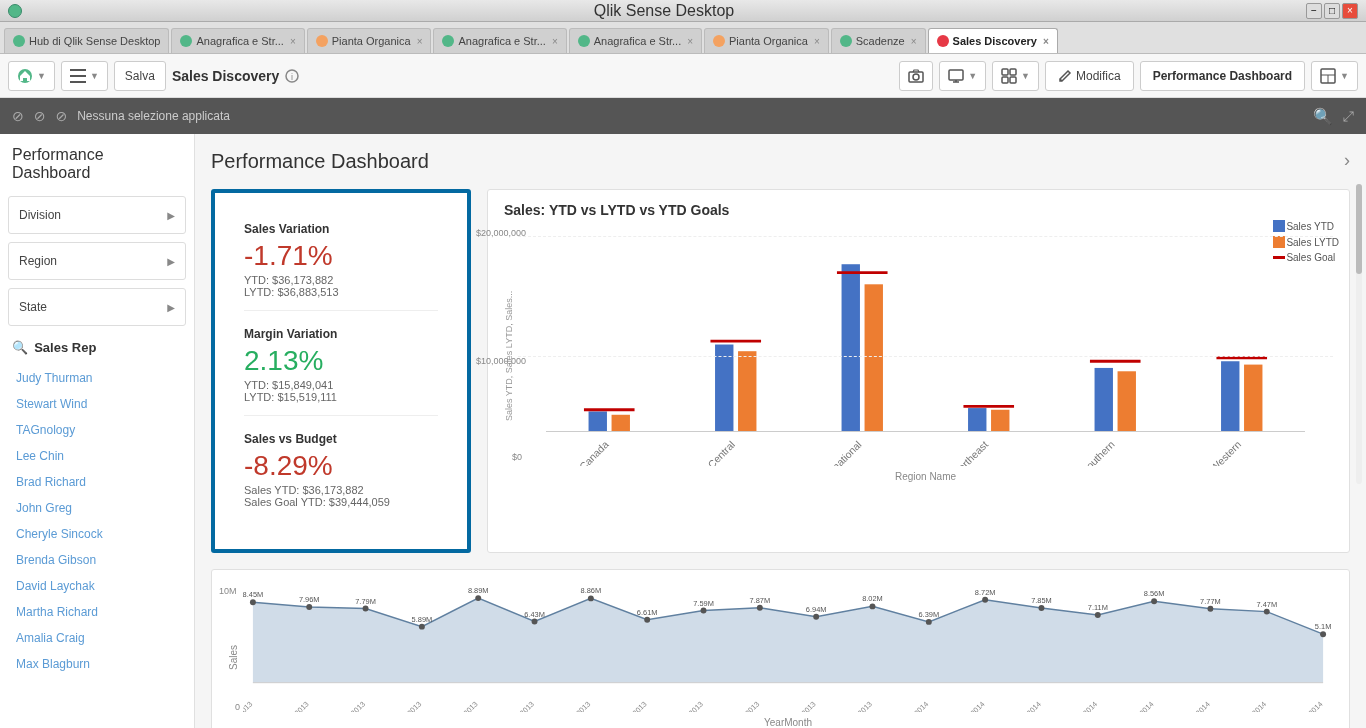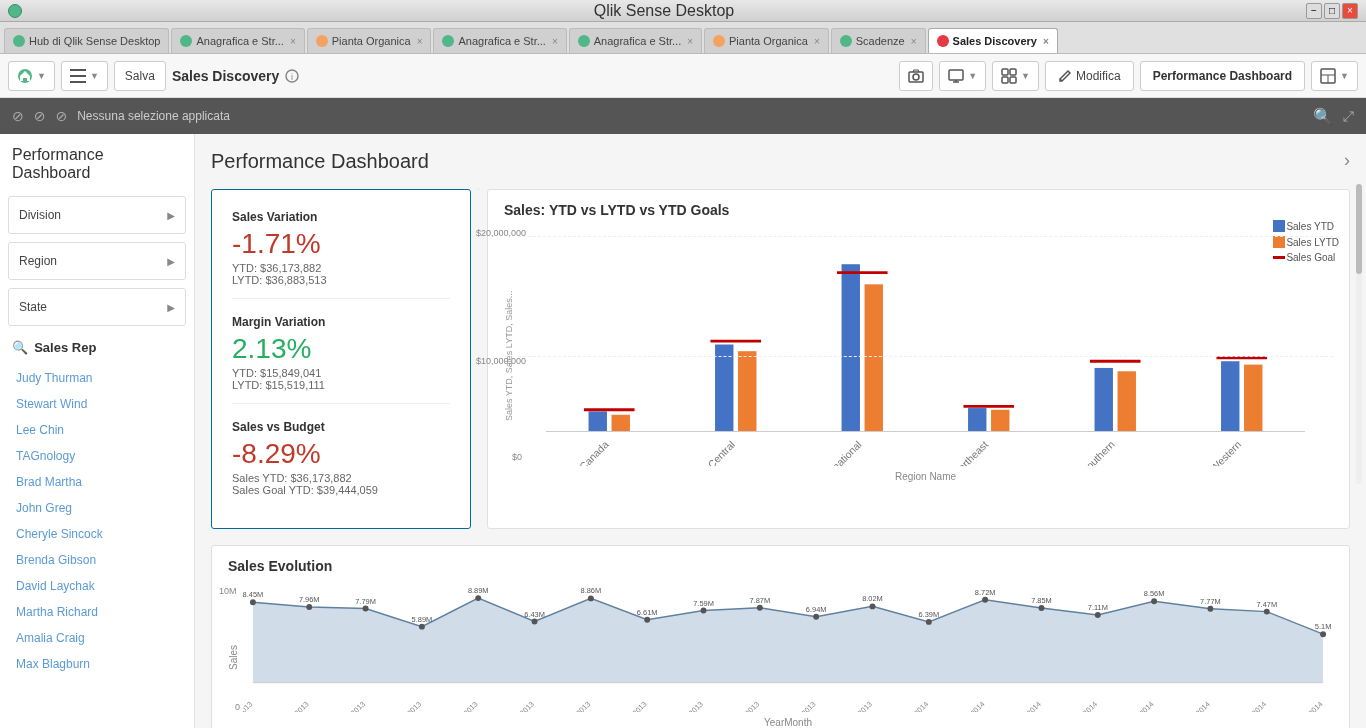--- a/index.html
+++ b/index.html
@@ -210,23 +210,23 @@
     .dashboard-grid {
       display: grid;
       grid-template-columns: 260px 1fr;
       gap: 16px;
       margin-bottom: 16px;
     }
 
     
     .kpi-panel {
       background: #fff;
-      border: 1px solid #0369a1;
+      border: 4px solid #0369a1;
       border-radius: 3px;
-      padding: 20px;
+      padding: 29px;
     }
     .kpi-block { margin-bottom: 16px; border-bottom: 1px solid #eee; padding-bottom: 12px; }
     .kpi-block:last-child { border-bottom: none; margin-bottom: 0; }
     .kpi-label { font-size: 12px; font-weight: 700; color: #333; margin-bottom: 4px; }
     .kpi-value { font-size: 28px; font-weight: 400; color: #333; margin-bottom: 2px; }
     .kpi-value.negative { color: #c0392b; }
     .kpi-value.positive { color: #27ae60; }
     .kpi-sub { font-size: 11px; color: #666; }
 
     
@@ -422,23 +422,23 @@
       <span class="filter-arrow">▶</span>
     </button>
 
     <div class="sales-rep-section">
       <div class="sales-rep-header">
         <span class="search-icon">🔍</span>
         <span>Sales Rep</span>
       </div>
       <div class="sales-rep-item">Judy Thurman</div>
       <div class="sales-rep-item">Stewart Wind</div>
+      <div class="sales-rep-item">TAGnology</div>
       <div class="sales-rep-item">Lee Chin</div>
-      <div class="sales-rep-item">TAGnology</div>
-      <div class="sales-rep-item">Brad Martha</div>
+      <div class="sales-rep-item">Brad Richard</div>
       <div class="sales-rep-item">John Greg</div>
       <div class="sales-rep-item">Cheryle Sincock</div>
       <div class="sales-rep-item">Brenda Gibson</div>
       <div class="sales-rep-item">David Laychak</div>
       <div class="sales-rep-item">Martha Richard</div>
       <div class="sales-rep-item">Amalia Craig</div>
       <div class="sales-rep-item">Max Blagburn</div>
     </div>
   </div>
 
@@ -536,21 +536,20 @@
                 <text x="605" y="182" text-anchor="end" font-size="9" fill="#777" transform="rotate(-45, 605, 182)">Western</text>
                 <line x1="0" y1="170" x2="660" y2="170" stroke="#ccc" stroke-width="1"></line>
               </svg>
             <div style="text-align:center;font-size:10px;color:#888;margin-top:2px;">Region Name</div>
           </div>
         </div>
       </div>
     </div>
 
     <div class="evolution-panel">
-      <div class="evolution-title">Sales Evolution</div>
       <div style="display:flex;align-items:stretch;height:150px;">
         <div style="writing-mode:vertical-rl;transform:rotate(180deg);font-size:10px;color:#888;text-align:center;margin-right:4px;">Sales</div>
         <div style="flex:1;position:relative;">
           <div style="position:absolute;left:-24px;top:4px;font-size:9px;color:#888;">10M</div>
           <div style="position:absolute;left:-8px;bottom:20px;font-size:9px;color:#888;">0</div>
           <svg id="evo-svg" style="width:100%;height:130px;" viewBox="0 0 1100 120">
               <path d="M 10 96 L 10 14.879999999999995 L 66.84210526315789 19.584000000000003 L 123.6842105263158 21.215999999999994 L 180.5263157894737 39.456 L 237.3684210526316 10.656000000000006 L 294.2105263157895 34.272 L 351.0526315789474 10.944000000000017 L 407.89473684210526 32.544 L 464.7368421052632 23.135999999999996 L 521.578947368421 20.447999999999993 L 578.421052631579 29.37599999999999 L 635.2631578947369 19.00800000000001 L 692.1052631578948 34.656 L 748.9473684210527 12.287999999999982 L 805.7894736842105 20.640000000000015 L 862.6315789473684 27.744 L 919.4736842105264 13.823999999999984 L 976.3157894736843 21.408000000000015 L 1033.157894736842 24.287999999999997 L 1090 47.04 L 1090 96 Z" fill="#b0c4d8" fill-opacity="0.6"></path>
               <path d="M 10 14.879999999999995 L 66.84210526315789 19.584000000000003 L 123.6842105263158 21.215999999999994 L 180.5263157894737 39.456 L 237.3684210526316 10.656000000000006 L 294.2105263157895 34.272 L 351.0526315789474 10.944000000000017 L 407.89473684210526 32.544 L 464.7368421052632 23.135999999999996 L 521.578947368421 20.447999999999993 L 578.421052631579 29.37599999999999 L 635.2631578947369 19.00800000000001 L 692.1052631578948 34.656 L 748.9473684210527 12.287999999999982 L 805.7894736842105 20.640000000000015 L 862.6315789473684 27.744 L 919.4736842105264 13.823999999999984 L 976.3157894736843 21.408000000000015 L 1033.157894736842 24.287999999999997 L 1090 47.04 " fill="none" stroke="#6080a0" stroke-width="1.5"></path>
               <circle cx="10" cy="14.879999999999995" r="3" fill="#555"></circle>
               <text x="10" y="9.879999999999995" text-anchor="middle" font-size="7.5" fill="#555">8.45M</text>

